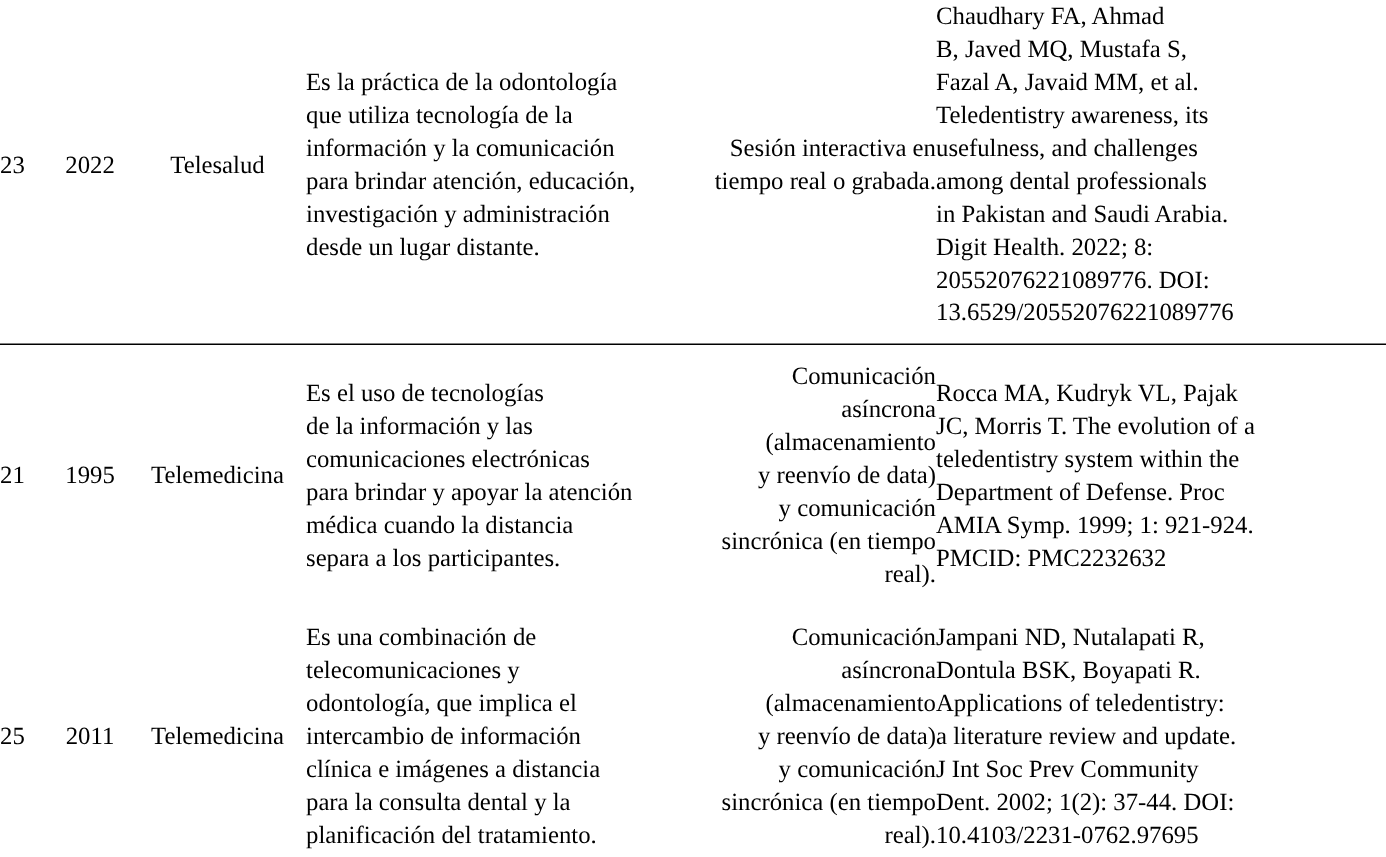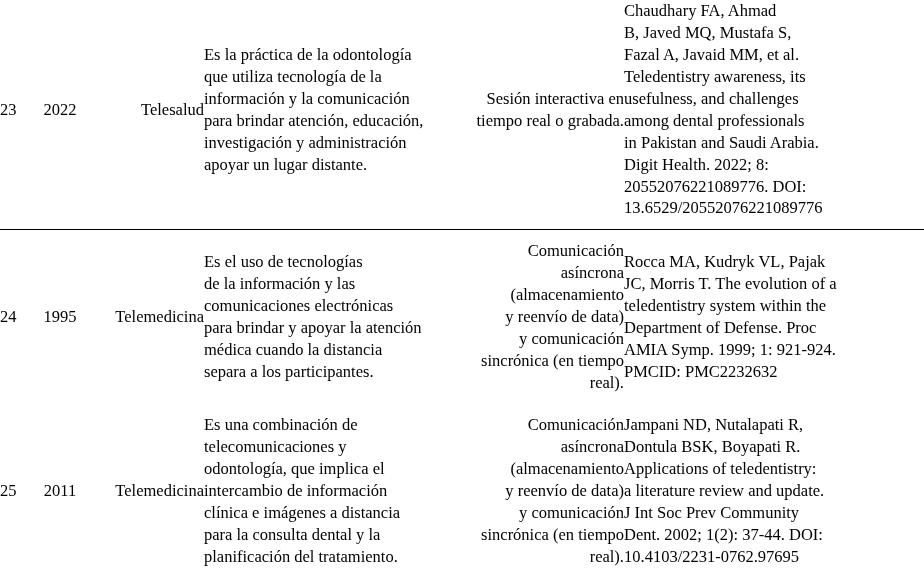--- a/index.html
+++ b/index.html
@@ -26,21 +26,21 @@
     table-layout: fixed;
   }
   table.doc-table td {
     vertical-align: middle;
     padding: 0;
     font-size: 16.5px;
     line-height: 1.33;
   }
   .col-num    { width: 34px;  }
   .col-year   { width: 52px;  text-align: center; }
-  .col-term   { width: 118px; text-align: right; padding-left: 6px; }
+  .col-term   { width: 118px; text-align: center; padding-left: 6px; }
   .col-def    { width: 240px; text-align: left; padding-left: 4px; padding-right: 8px; }
   .col-type   { width: 180px; text-align: right; padding-left: 4px; padding-right: 8px; }
   .col-ref    { width: 300px; text-align: left; padding-left: 4px; padding-right: 8px; }
 
   .cell-block {
     display: block;
     white-space: pre-line;
   }
   .row-sep td {
     border-bottom: 1px solid #000000;
@@ -74,21 +74,21 @@
           </td>
         <td class="col-term">
             <span class="cell-block">Telesalud</span>
           </td>
         <td class="col-def">
             <span class="cell-block">Es la práctica de la odontología
 que utiliza tecnología de la
 información y la comunicación
 para brindar atención, educación,
 investigación y administración
-apoyar un lugar distante.</span>
+desde un lugar distante.</span>
           </td>
         <td class="col-type">
             <span class="cell-block">Sesión interactiva en
 tiempo real o grabada.</span>
           </td>
         <td class="col-ref">
             <span class="cell-block">Chaudhary FA, Ahmad
 B, Javed MQ, Mustafa S,
 Fazal A, Javaid MM, et al.
 Teledentistry awareness, its
@@ -105,21 +105,21 @@
         <td></td>
         <td></td>
         <td></td>
         <td></td>
         <td></td>
         <td></td>
       </tr>
 
       <tr class="data-row">
         <td class="col-num">
-            <span class="cell-block">24</span>
+            <span class="cell-block">21</span>
           </td>
         <td class="col-year">
             <span class="cell-block">1995</span>
           </td>
         <td class="col-term">
             <span class="cell-block">Telemedicina</span>
           </td>
         <td class="col-def">
             <span class="cell-block">Es el uso de tecnologías
 de la información y las

